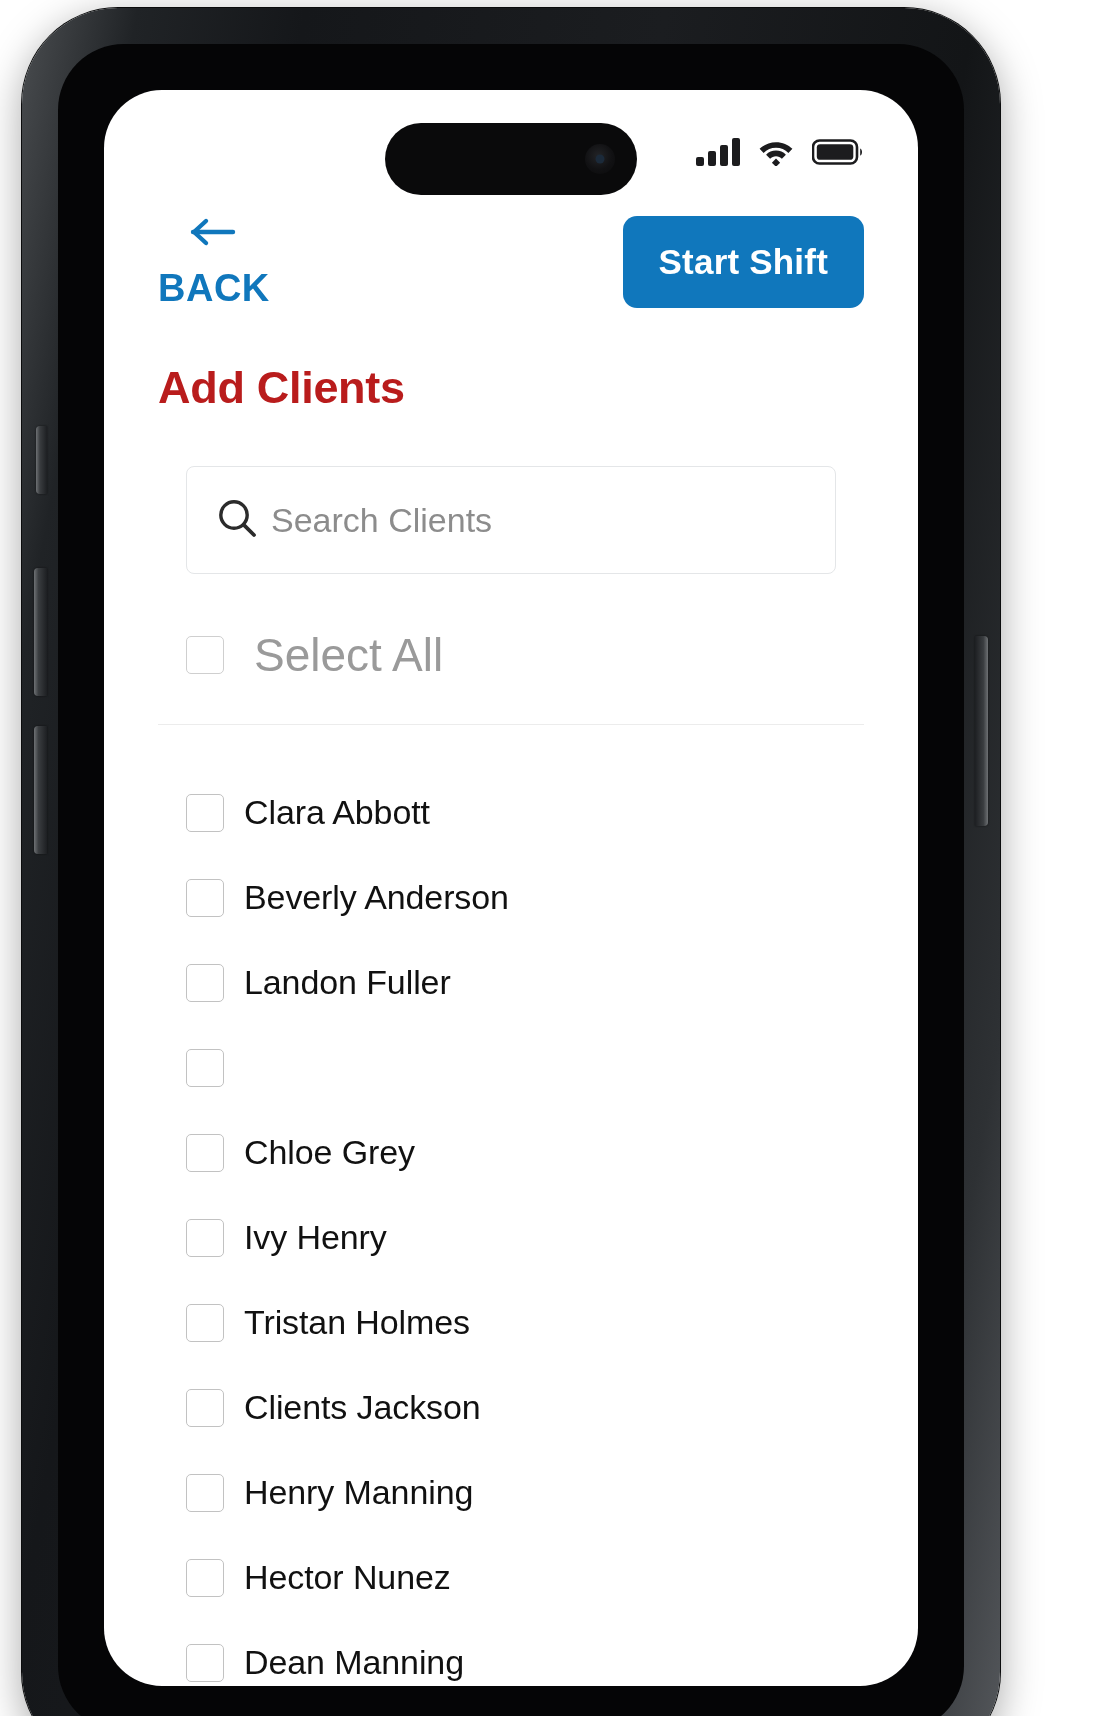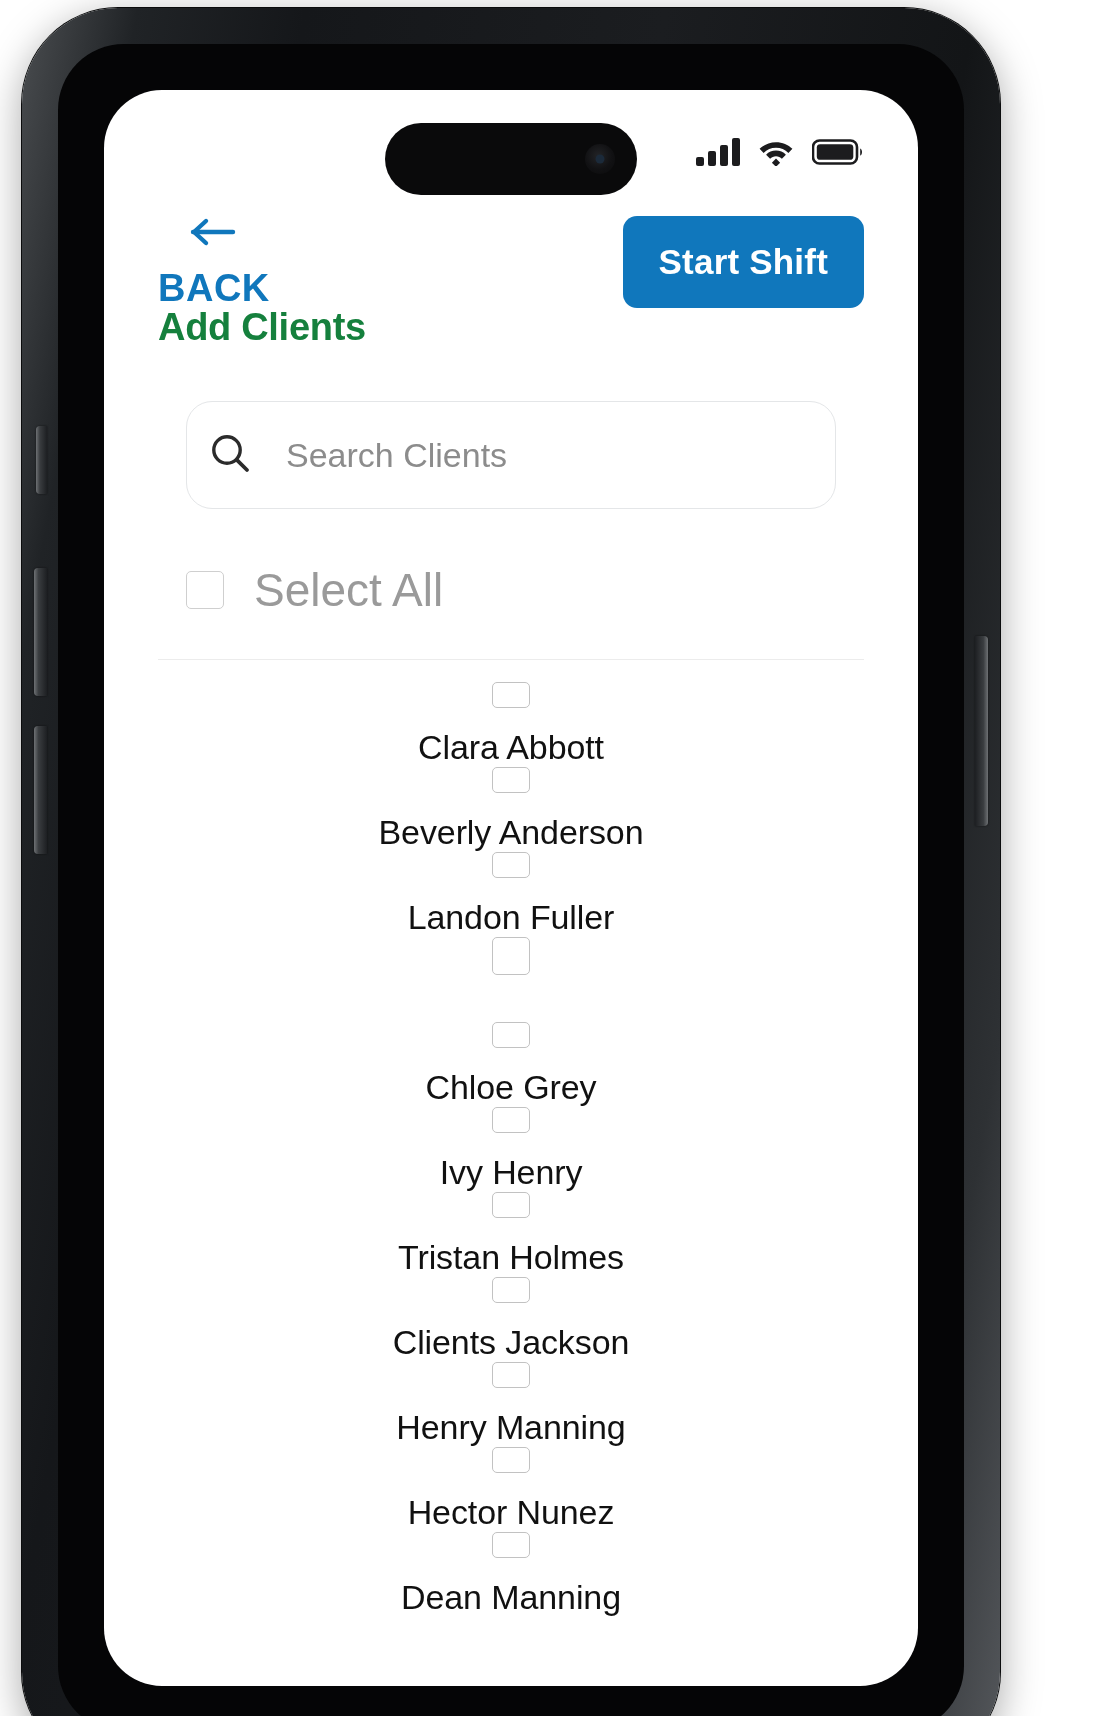--- a/index.html
+++ b/index.html
@@ -153,36 +153,37 @@
     padding: 0 36px;
     height: 92px;
     font-size: 35px;
     font-weight: 700;
     font-family: "Liberation Sans", sans-serif;
     cursor: pointer;
     letter-spacing: 0.2px;
   }
 
   #page-title {
-    font-size: 38px;
+    margin-top: 56px;
+    font-size: 45px;
     font-weight: 700;
-    color: #15803d;
+    color: #b91c1c;
     letter-spacing: -0.3px;
   }
 
   
   #search-field {
     margin: 52px 28px 0 28px;
     height: 108px;
     border: 1.5px solid #e4e6e8;
-    border-radius: 26px;
-    display: flex;
-    align-items: center;
-    padding: 0 21px;
-    gap: 34px;
+    border-radius: 8px;
+    display: flex;
+    align-items: center;
+    padding: 0 28px;
+    gap: 12px;
     background: #fff;
   }
   #search-input {
     border: none;
     outline: none;
     flex: 1;
     font-size: 34px;
     color: #222;
     font-family: "Liberation Sans", sans-serif;
     background: transparent;
@@ -206,25 +207,24 @@
   #list-divider {
     margin: 34px 0 0 0;
     height: 1px;
     background: #ececec;
   }
 
   
   #client-list { margin: 0 28px; }
   .client-row {
     display: flex;
-    align-items: center;
+    align-items: flex-end;
     gap: 20px;
     height: 85px;
     cursor: pointer;
-    flex-direction: column;
   }
   .client-row:first-child { margin-top: 22px; }
   .client-name {
     font-size: 34px;
     color: #111111;
     letter-spacing: -0.1px;
   }
 
   
   .checkbox {

